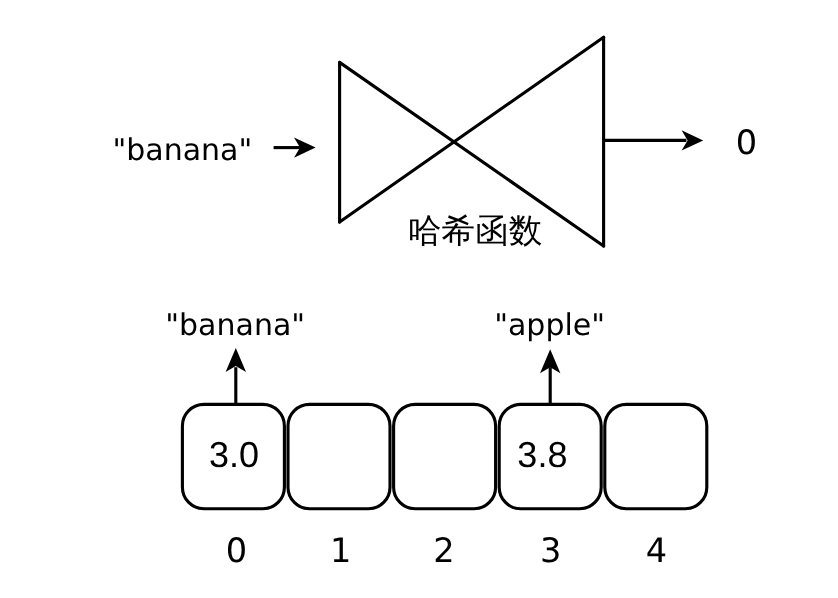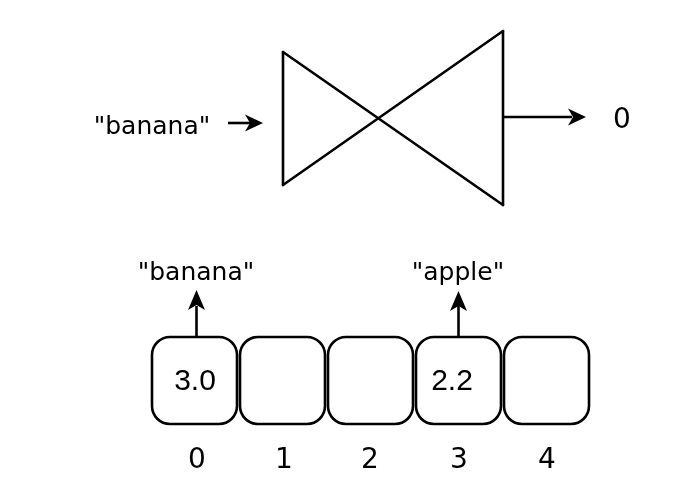--- a/index.html
+++ b/index.html
@@ -94,31 +94,32 @@
       <rect x="152" y="337" width="85" height="87" rx="18" ry="18"></rect>
       <rect x="240" y="337" width="85" height="87" rx="18" ry="18"></rect>
       <rect x="328" y="337" width="85" height="87" rx="18" ry="18"></rect>
       <rect x="416" y="337" width="85" height="87" rx="18" ry="18"></rect>
       <rect x="504" y="337" width="85" height="87" rx="18" ry="18"></rect>
     </g>
   </svg>
 
   <div class="label io-label" style="left:152px; top:125px;">"banana"</div>
 
+  <div class="label fn-label" style="left:396px; top:193px;">哈希函数</div>
 
   <div class="label output-label" style="left:622px; top:119px;">0</div>
 
   <div class="label pointer-label" style="left:196px; top:271px;">"banana"</div>
 
   <div class="label pointer-label" style="left:458px; top:271px;">"apple"</div>
 
   <div class="label cell-value" style="left:195px; top:380px;">3.0</div>
   <div class="label cell-value" style="left:282px; top:380px;"></div>
   <div class="label cell-value" style="left:370px; top:380px;"></div>
-  <div class="label cell-value" style="left:452px; top:380px;">2.2</div>
+  <div class="label cell-value" style="left:452px; top:380px;">3.8</div>
   <div class="label cell-value" style="left:546px; top:380px;"></div>
 
   <div class="label cell-index" style="left:197px; top:459px;">0</div>
   <div class="label cell-index" style="left:284px; top:459px;">1</div>
   <div class="label cell-index" style="left:370px; top:459px;">2</div>
   <div class="label cell-index" style="left:459px; top:459px;">3</div>
   <div class="label cell-index" style="left:547px; top:459px;">4</div>
 
 </div>
 

